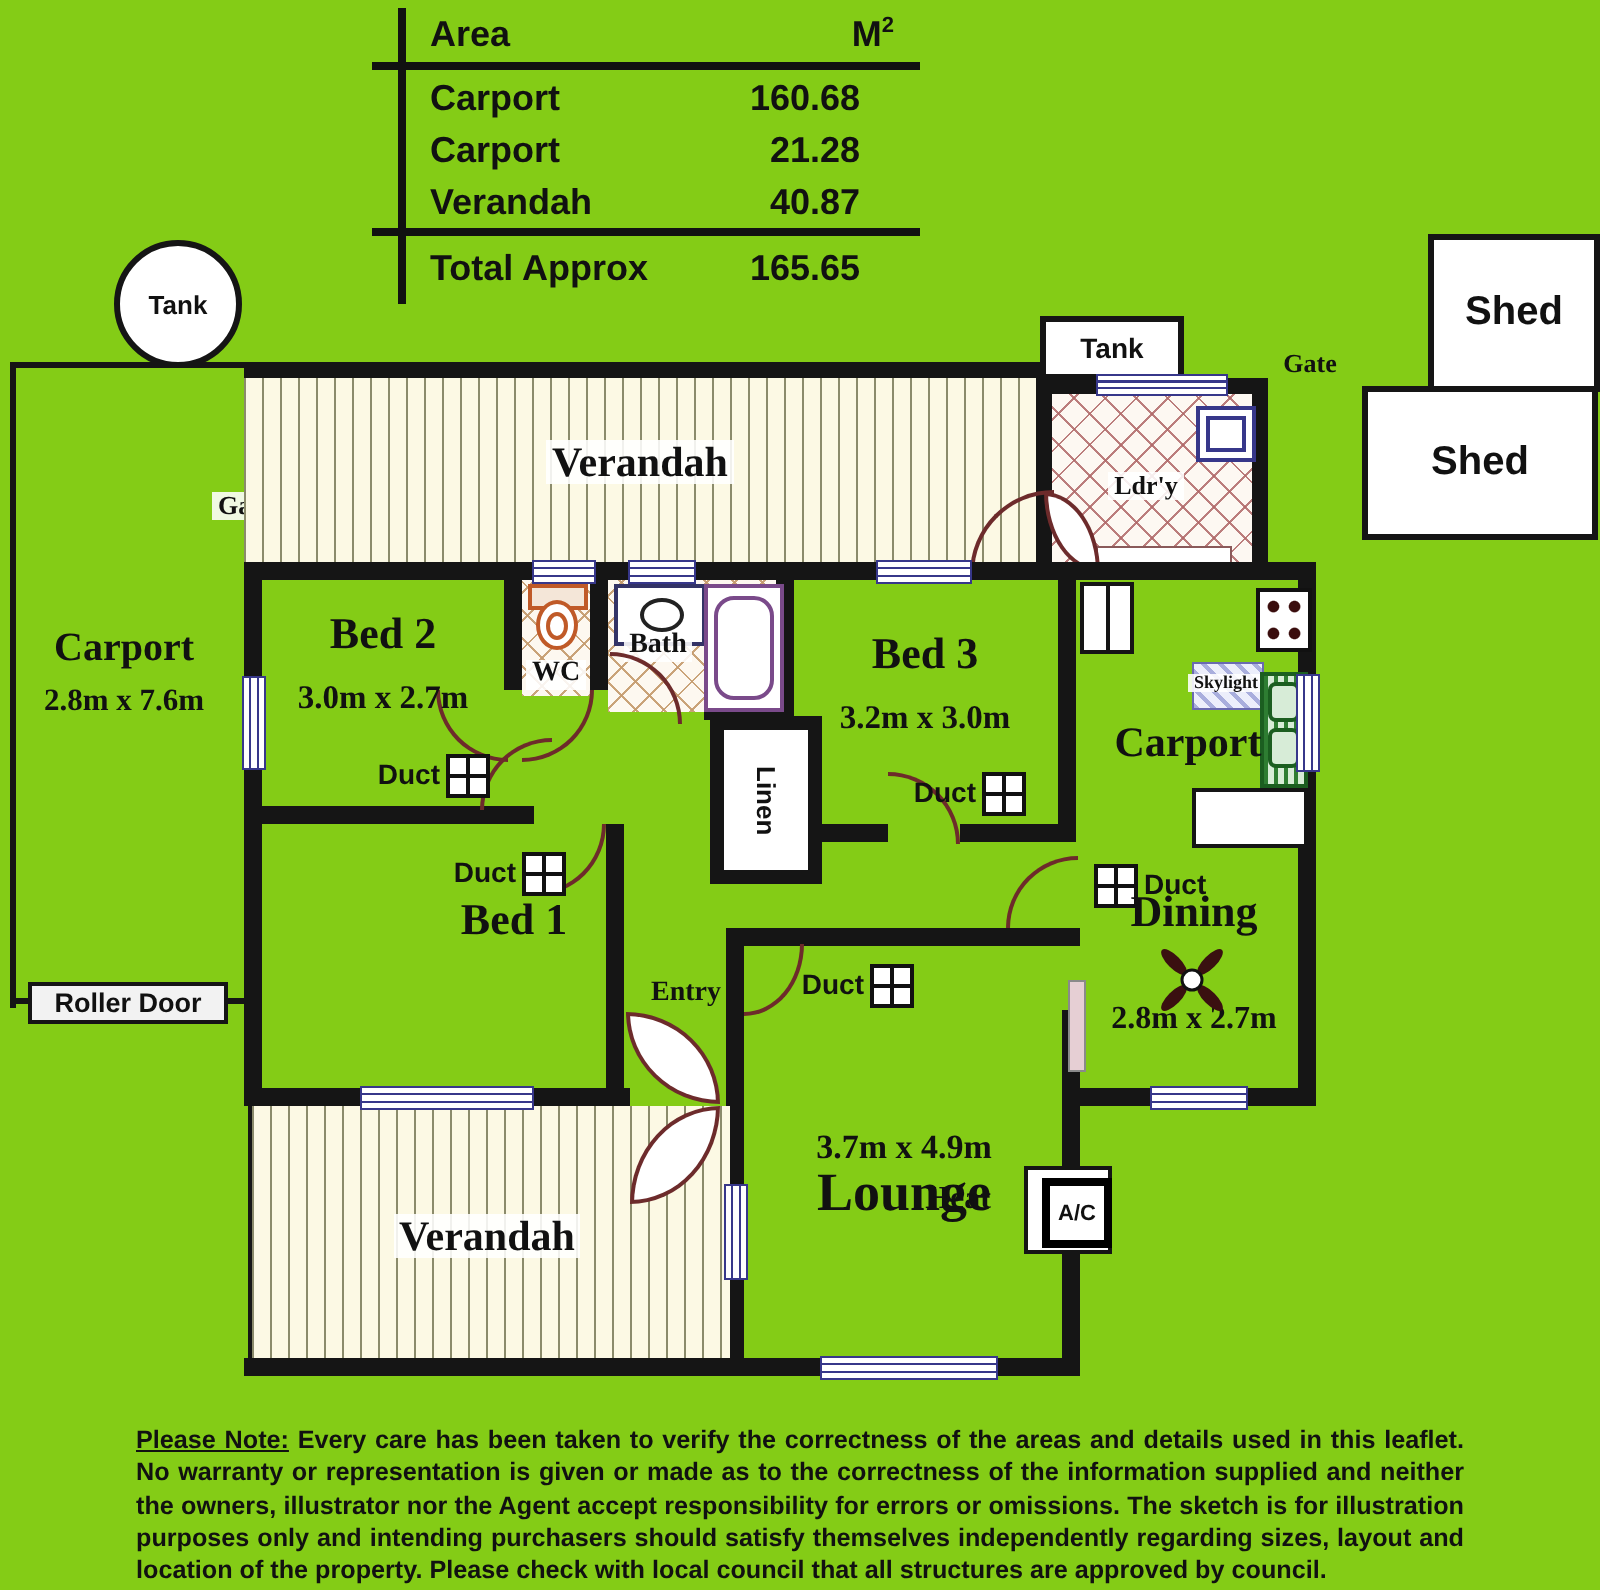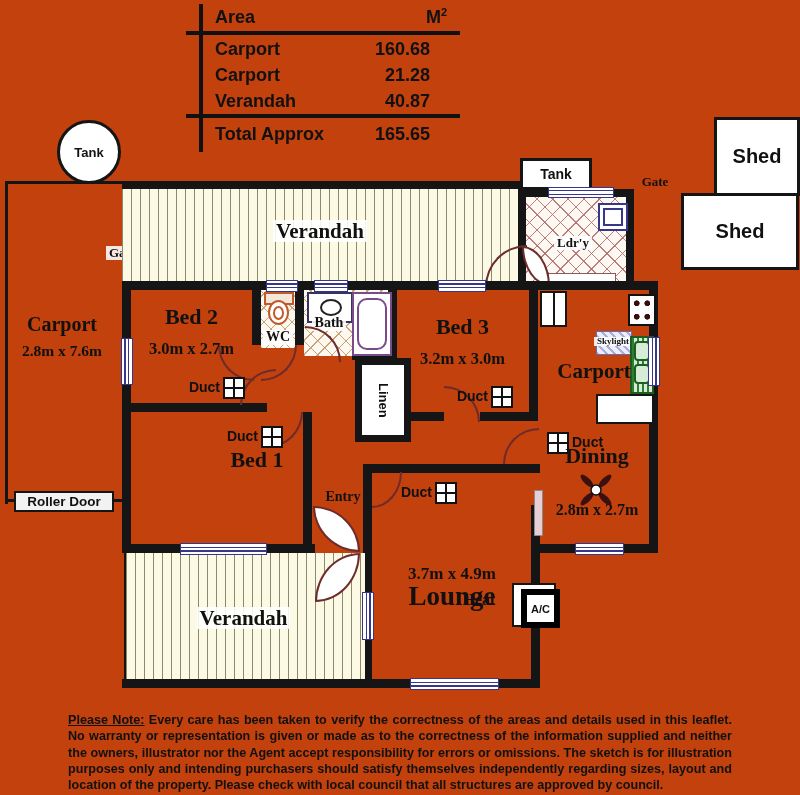--- a/index.html
+++ b/index.html
@@ -1,16 +1,16 @@
 <!DOCTYPE html>
 <html><head>
 <meta charset="utf-8">
 <style>
   html,body{margin:0;padding:0;background:#fff;}
-  .plan{position:relative;width:800px;height:795px;background:#c2410c;
+  .plan{position:relative;width:800px;height:795px;background:#84cc16;
         font-family:"Liberation Sans",sans-serif;font-weight:700;color:#111;overflow:hidden;}
   .abs{position:absolute;}
   .wall{position:absolute;background:#151515;}
   .thinbox{position:absolute;border:3px solid #151515;background:#fff;}
   .lbl{position:absolute;text-align:center;line-height:1.05;color:#111;font-family:Liberation Serif, serif;}
   .halo{background:rgba(255,255,255,.88);padding:0 3px;display:inline-block;}
   
   .hatch-v{position:absolute;background:repeating-linear-gradient(90deg,#8b8b6b 0 1px,rgba(0,0,0,0) 1px 9px),#fcf9e4;}
   .lattice-red{position:absolute;background:
       repeating-linear-gradient(45deg,rgba(176,104,104,.85) 0 1px,rgba(0,0,0,0) 1px 11px),
@@ -235,21 +235,21 @@
       <ellipse cx="9" cy="27" rx="8.5" ry="3.2" transform="rotate(-45 9 27)"></ellipse>
       <ellipse cx="27" cy="27" rx="8.5" ry="3.2" transform="rotate(45 27 27)"></ellipse>
     </g>
     <circle cx="18" cy="18" r="5" fill="#fff" stroke="#111" stroke-width="1.5"></circle>
   </svg>
 
   <div class="slide-door" style="left:534px;top:490px;width:7px;height:44px;"></div>
 
   <div class="lbl" style="left:448px;top:592px;width:62px;font-size:16px;">Heat</div>
   <div class="abs" style="left:512px;top:583px;width:40px;height:40px;border:2px solid #151515;background:#fff;"></div>
-  <div class="abs" style="left:521px;top:589px;width:27px;height:27px;border:6px solid #000000;background:#fff;display:flex;align-items:center;justify-content:center;font-size:11px;">
+  <div class="abs" style="left:521px;top:589px;width:27px;height:27px;border:4px solid #000000;background:#fff;display:flex;align-items:center;justify-content:center;font-size:11px;">
     <span>A/C</span>
   </div>
 
   <div class="disc" style="left:68px;top:712px;width:664px;">
     <u>Please Note:</u><span> Every care has  been  taken to verify  the correctness of the areas and   details used in  this leaflet. No warranty  or representation  is given or made as to the correctness of the information supplied  and neither the  owners,  illustrator  nor  the  Agent   accept   responsibility  for  errors  or  omissions.  The  sketch  is   for illustration purposes only and intending purchasers should satisfy themselves independently  regarding sizes, layout and location of the property.  Please check with local council that all structures are approved by council.</span>
   </div>
 
 </div>
 
 </body></html>

